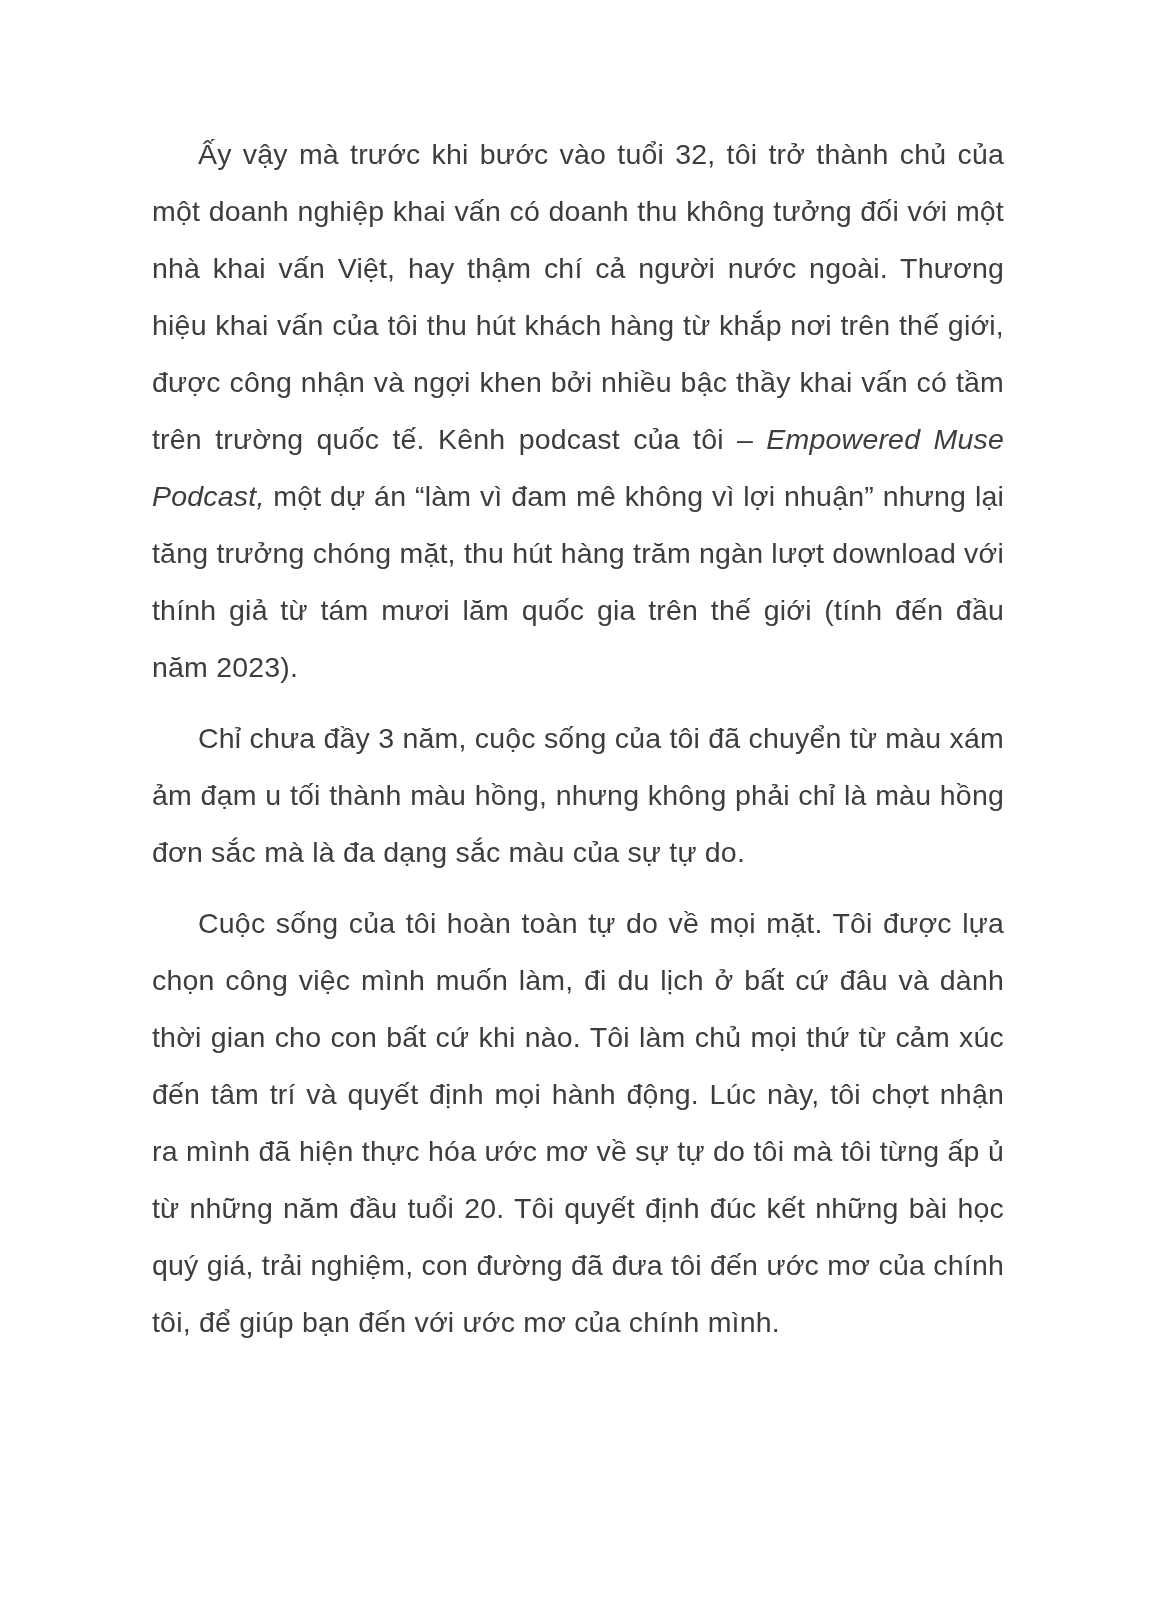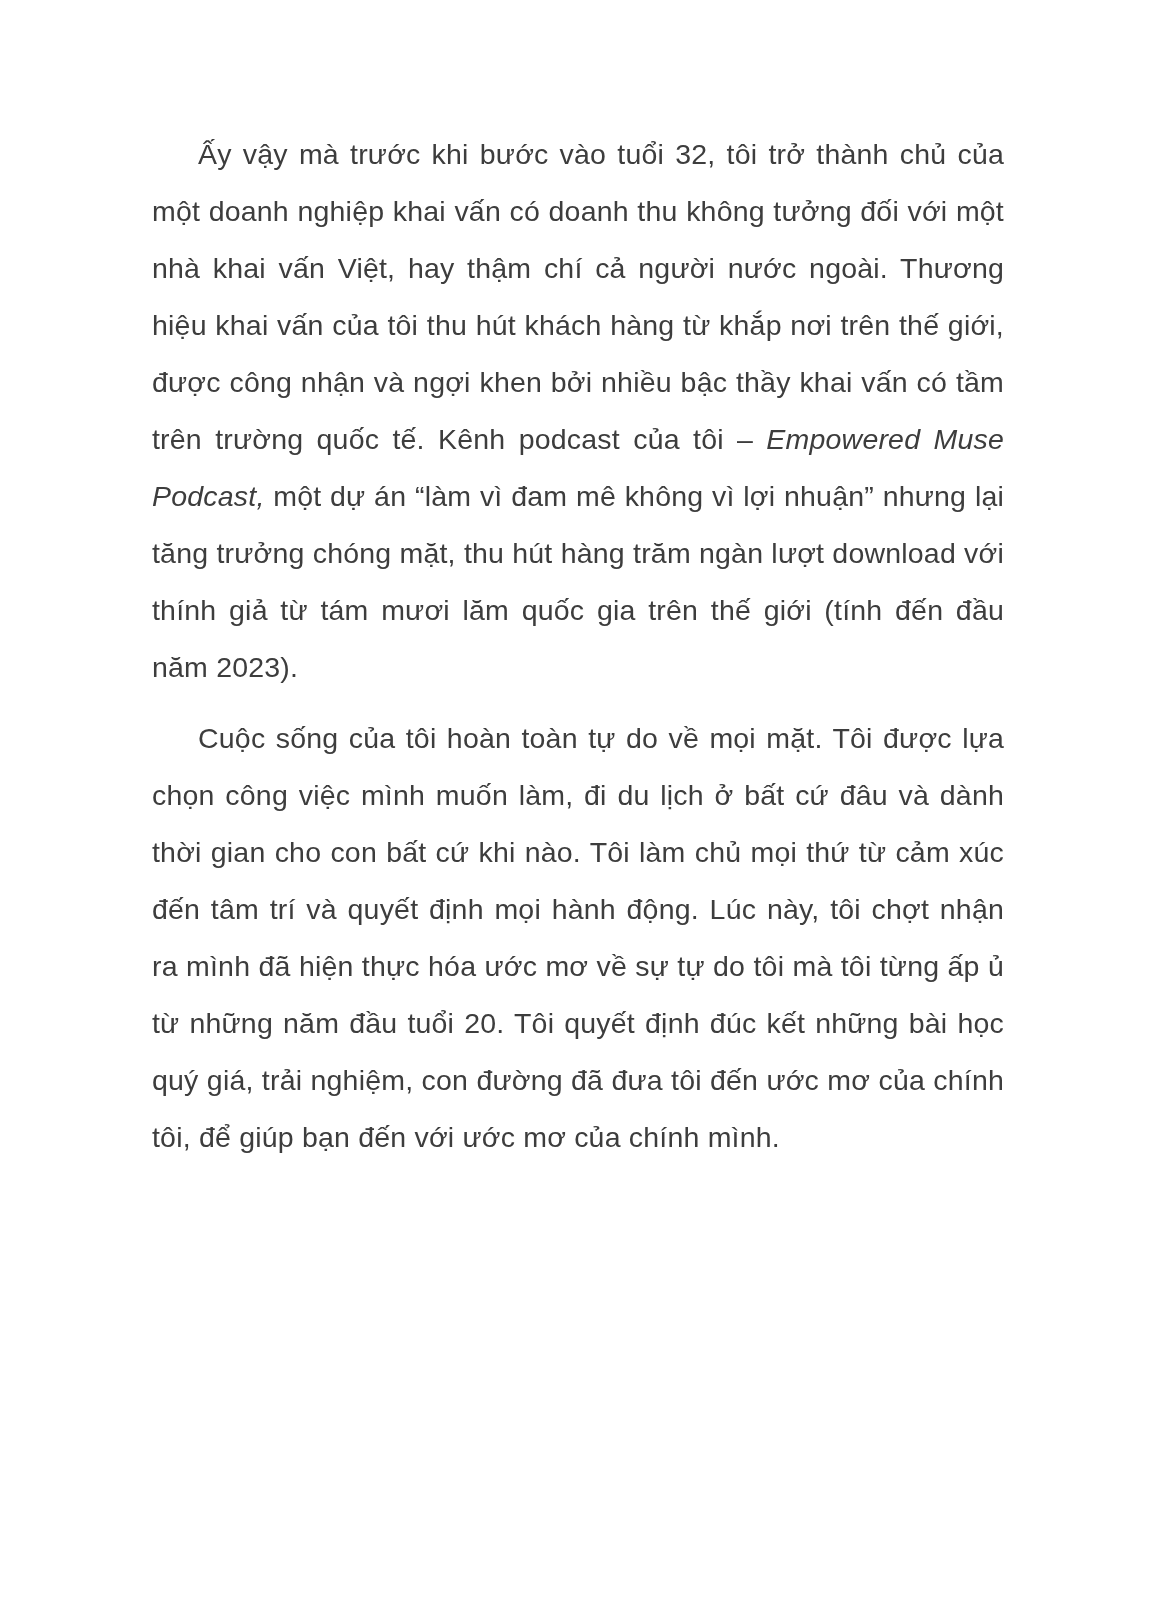--- a/index.html
+++ b/index.html
@@ -62,20 +62,21 @@
 </style>
 </head>
 <body>
 
 <div class="page">
 
   <div class="content">
 
     <p><span>Ấy vậy mà trước khi bước vào tuổi 32, tôi trở thành chủ của một doanh nghiệp khai vấn có doanh thu không tưởng đối với một nhà khai vấn Việt, hay thậm chí cả người nước ngoài. Thương hiệu khai vấn của tôi thu hút khách hàng từ khắp nơi trên thế giới, được công nhận và ngợi khen bởi nhiều bậc thầy khai vấn có tầm trên trường quốc tế. Kênh podcast của tôi – </span><em>Empowered Muse Podcast,</em><span> một dự án “làm vì đam mê không vì lợi nhuận” nhưng lại tăng trưởng chóng mặt, thu hút hàng trăm ngàn lượt download với thính giả từ tám mươi lăm quốc gia trên thế giới (tính đến đầu năm 2023).</span></p>
 
+    <p><span>Chỉ chưa đầy 3 năm, cuộc sống của tôi đã chuyển từ màu xám ảm đạm u tối thành màu hồng, nhưng không phải chỉ là màu hồng đơn sắc mà là đa dạng sắc màu của sự tự do.</span></p>
 
     <p><span>Cuộc sống của tôi hoàn toàn tự do về mọi mặt. Tôi được lựa chọn công việc mình muốn làm, đi du lịch ở bất cứ đâu và dành thời gian cho con bất cứ khi nào. Tôi làm chủ mọi thứ từ cảm xúc đến tâm trí và quyết định mọi hành động. Lúc này, tôi chợt nhận ra mình đã hiện thực hóa ước mơ về sự tự do tôi mà tôi từng ấp ủ từ những năm đầu tuổi 20. Tôi quyết định đúc kết những bài học quý giá, trải nghiệm, con đường đã đưa tôi đến ước mơ của chính tôi, để giúp bạn đến với ước mơ của chính mình.</span></p>
 
 
   </div>
 
   <div class="footer">
     <span class="page-number">12</span>
     <span class="footer-title">Dám sống với ước mơ</span>
   </div>

